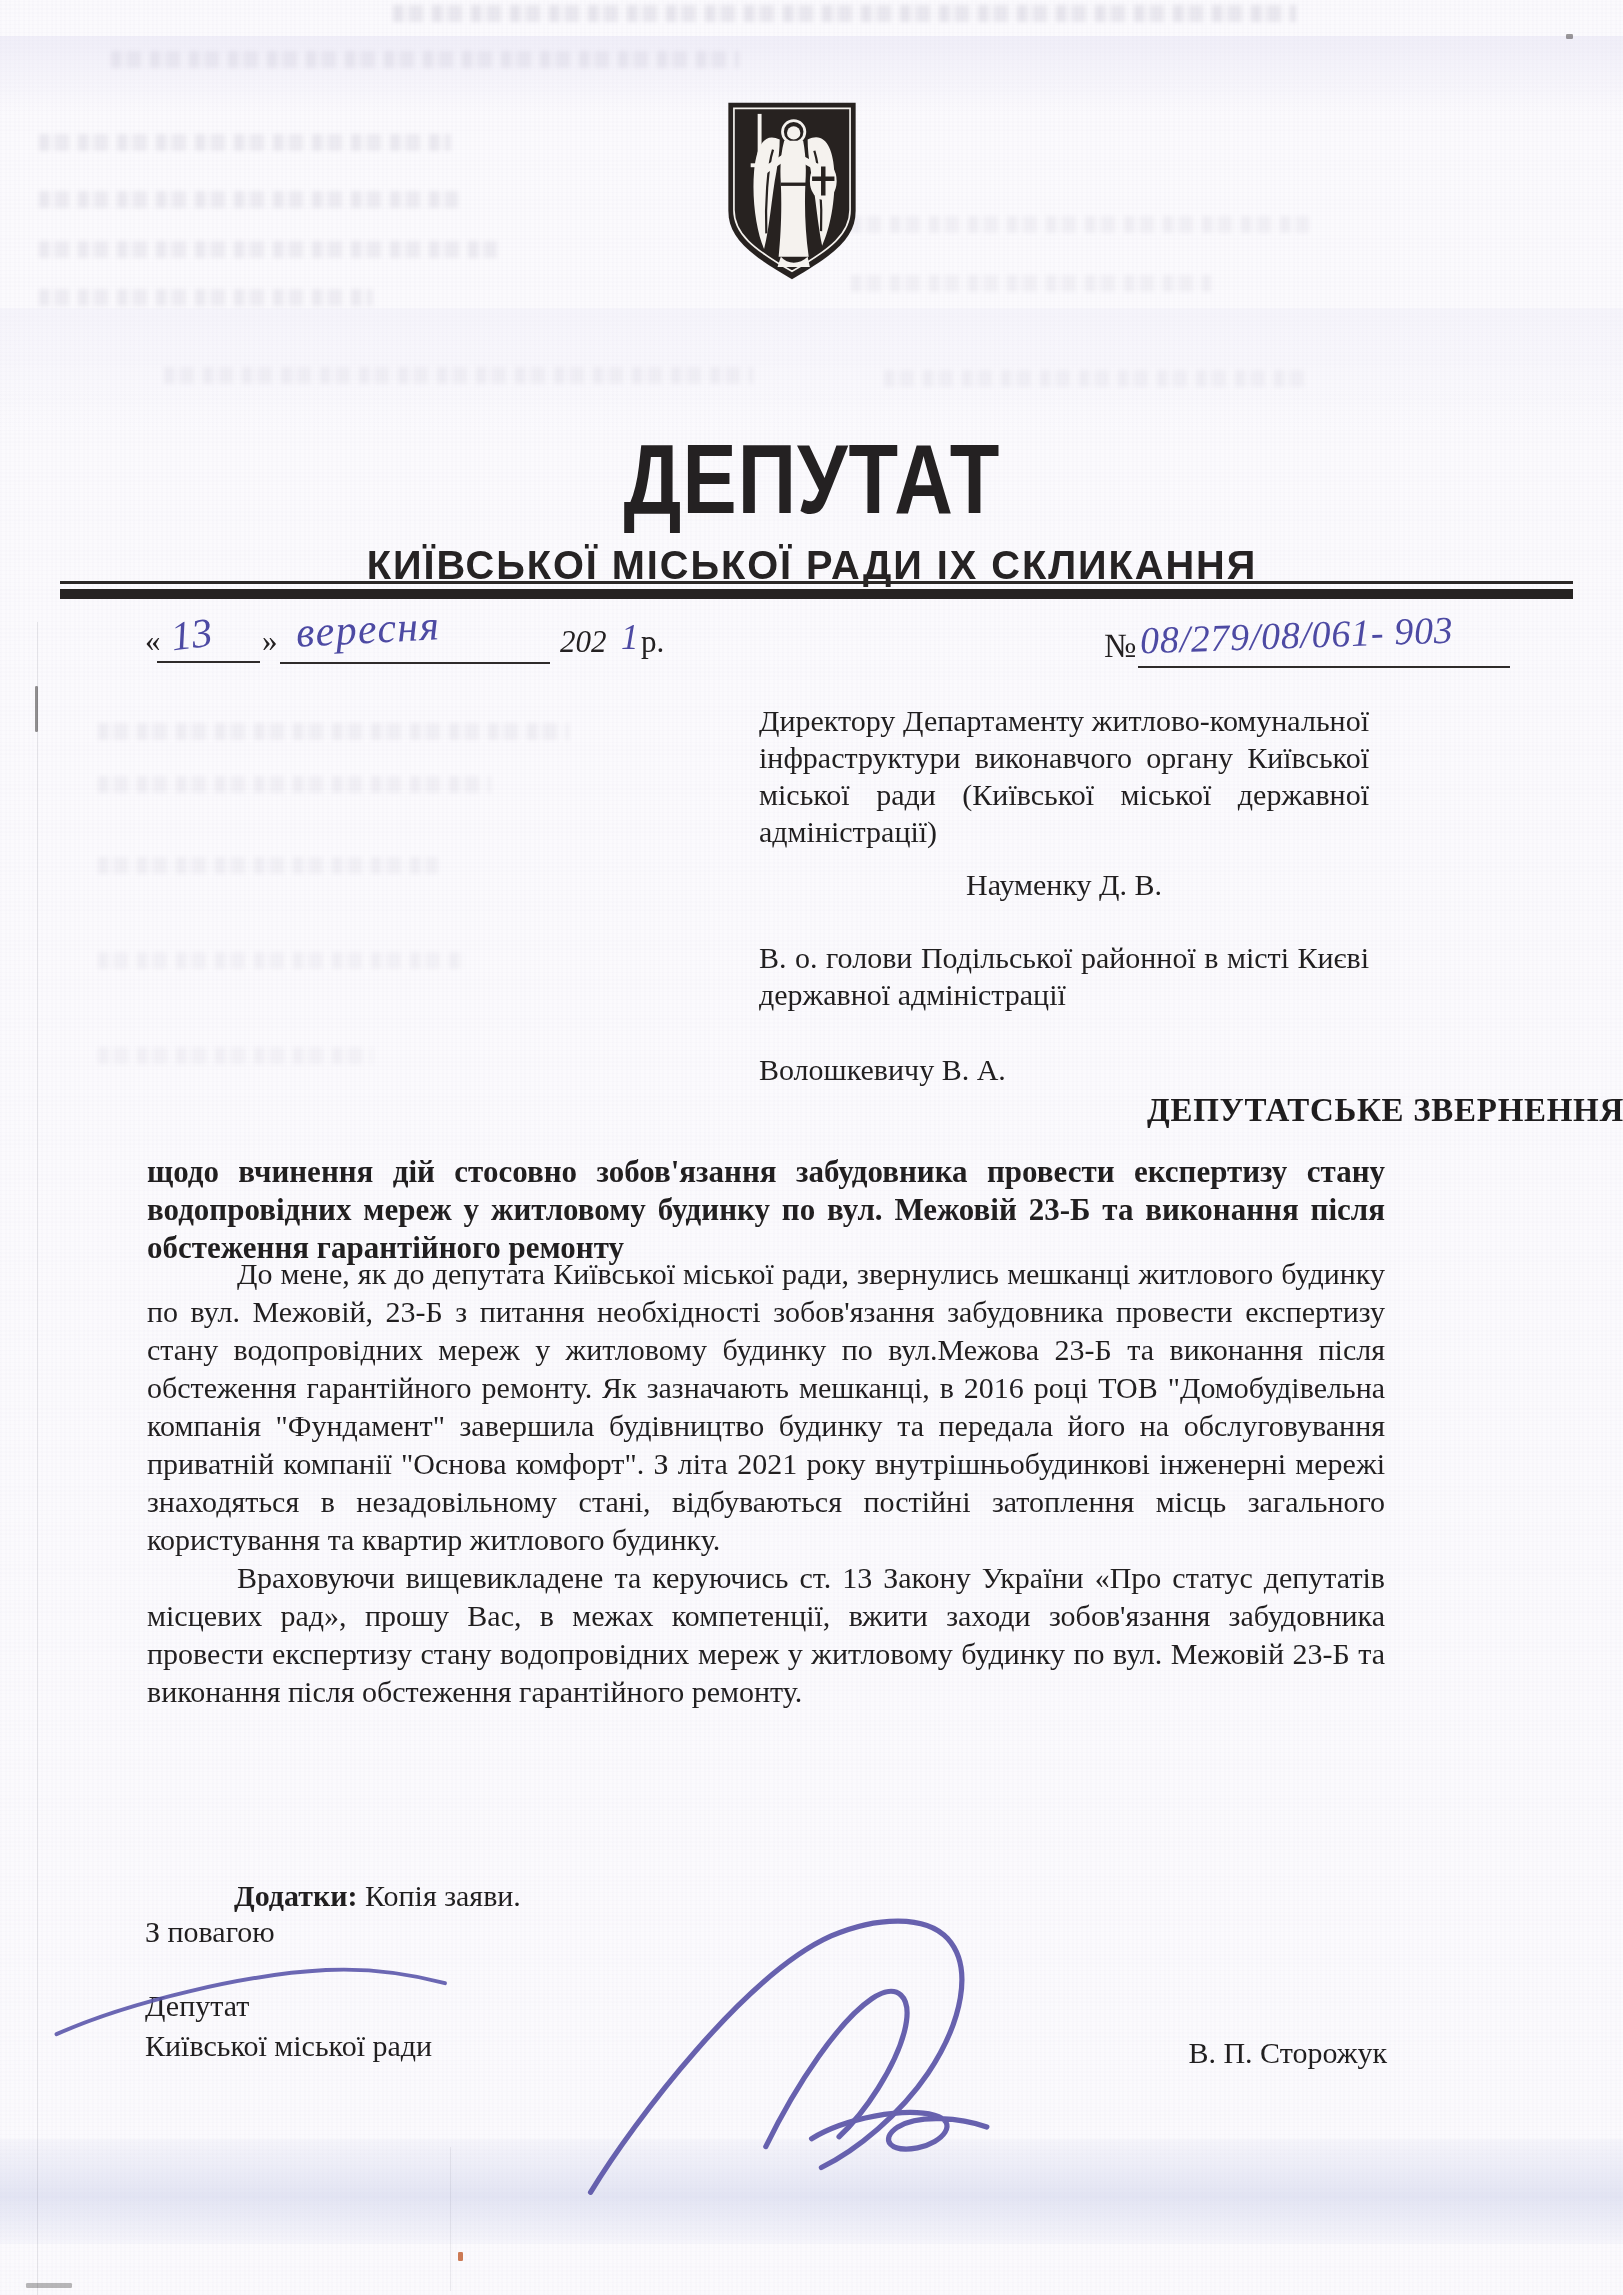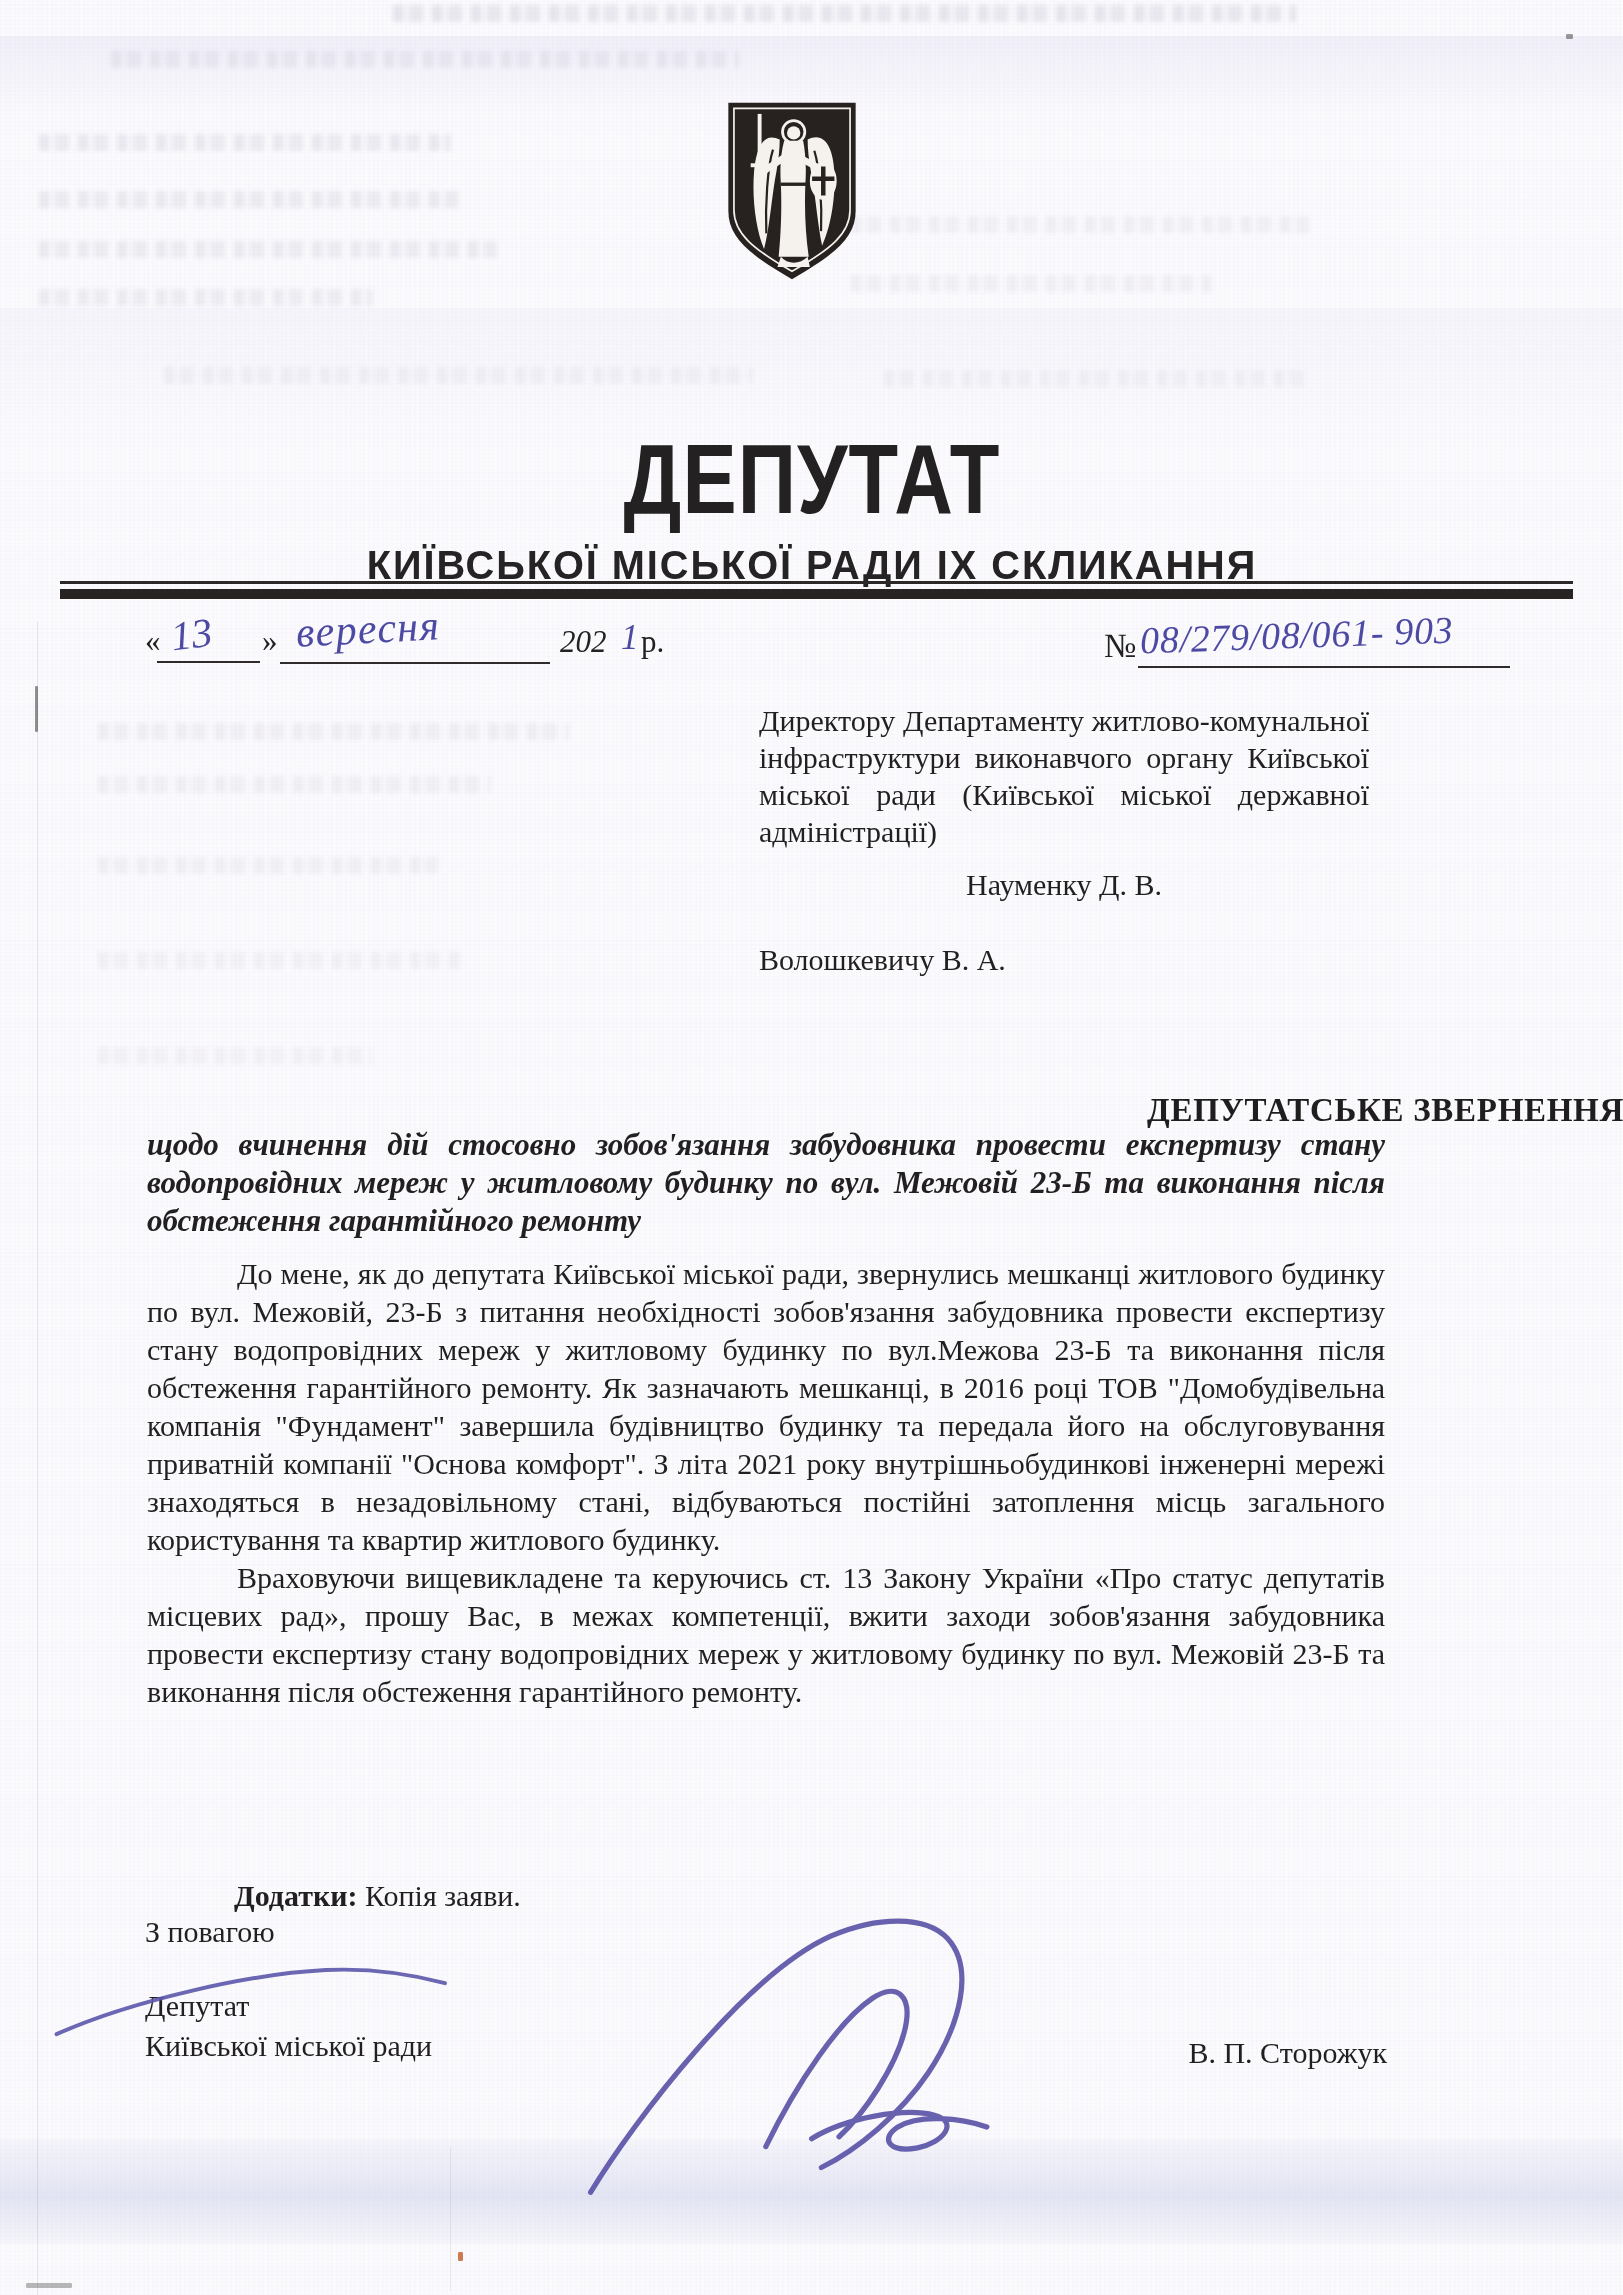--- a/index.html
+++ b/index.html
@@ -62,22 +62,22 @@
   .addr .blk{text-align:justify;}
   .addr .nm{margin-top:16.4px;text-align:center;}
   .addr .blk2{margin-top:36px;text-align:justify;}
   .addr .nm2{margin-top:38px;}
 
   .heading{
     position:absolute;left:0;top:1092px;width:100%;text-align:right;
     font-weight:bold;font-size:33px;letter-spacing:0.7px;color:#1f1d1e;
   }
   .subject{
-    position:absolute;left:147px;top:1126px;width:1238px;
-    font-weight:bold;font-style:italic;font-size:31px;line-height:38px;text-align:justify;
+    position:absolute;left:147px;top:1153px;width:1238px;
+    font-weight:bold;font-size:31px;line-height:38px;text-align:justify;
   }
   .bodytext{position:absolute;left:147px;top:1255px;width:1238px;font-size:30px;line-height:38px;text-align:justify;}
   .bodytext p{margin:0;text-indent:90px;}
 
   .attach{position:absolute;left:234px;top:1879px;font-size:30px;}
   .attach b{font-weight:bold;}
   .regards{position:absolute;left:145px;top:1915px;font-size:30px;}
   .pos1{position:absolute;left:145px;top:1989px;font-size:30px;}
   .pos2{position:absolute;left:145px;top:2029px;font-size:30px;}
   .signer{position:absolute;left:1047px;top:2036px;width:340px;text-align:right;font-size:30px;}
@@ -162,20 +162,21 @@
   <span class="hand" style="left:621px;top:618px;font-size:35px;">1</span>
   <span class="print" style="left:641px;top:624px;">р.</span>
 
   <span class="print" style="left:1104px;top:627px;font-size:34px;">№</span>
   <span class="hand" style="left:1140px;top:613px;font-size:38px;transform:rotate(-2deg);letter-spacing:0.7px;">08/279/08/061- 903</span>
   <div class="uline" style="left:1138px;top:666px;width:372px;"></div>
 
   <div class="addr">
     <div class="blk">Директору Департаменту житлово-комунальної інфраструктури виконавчого органу Київської міської ради (Київської міської державної адміністрації)</div>
     <div class="nm">Науменку Д. В.</div>
+    <div class="blk2">В. о. голови Подільської районної в місті Києві державної адміністрації</div>
     <div class="nm2">Волошкевичу В. А.</div>
   </div>
 
   <div class="heading">ДЕПУТАТСЬКЕ ЗВЕРНЕННЯ</div>
   <div class="subject">щодо вчинення дій стосовно зобов'язання забудовника провести експертизу стану водопровідних мереж у житловому будинку по вул. Межовій 23-Б та виконання після обстеження гарантійного ремонту</div>
 
   <div class="bodytext">
     <p>До мене, як до депутата Київської міської ради, звернулись мешканці житлового будинку по вул. Межовій, 23-Б з питання необхідності зобов'язання забудовника провести експертизу стану водопровідних мереж у житловому будинку по вул.Межова 23-Б та виконання після обстеження гарантійного ремонту. Як зазначають мешканці, в 2016 році ТОВ "Домобудівельна компанія "Фундамент" завершила будівництво будинку та передала його на обслуговування приватній компанії "Основа комфорт". З літа 2021 року внутрішньобудинкові інженерні мережі знаходяться в незадовільному стані, відбуваються постійні затоплення місць загального користування та квартир житлового будинку.</p>
     <p>Враховуючи вищевикладене та керуючись ст. 13 Закону України «Про статус депутатів місцевих рад», прошу Вас, в межах компетенції, вжити заходи зобов'язання забудовника провести експертизу стану водопровідних мереж у житловому будинку по вул. Межовій 23-Б та виконання після обстеження гарантійного ремонту.</p>
   </div>

